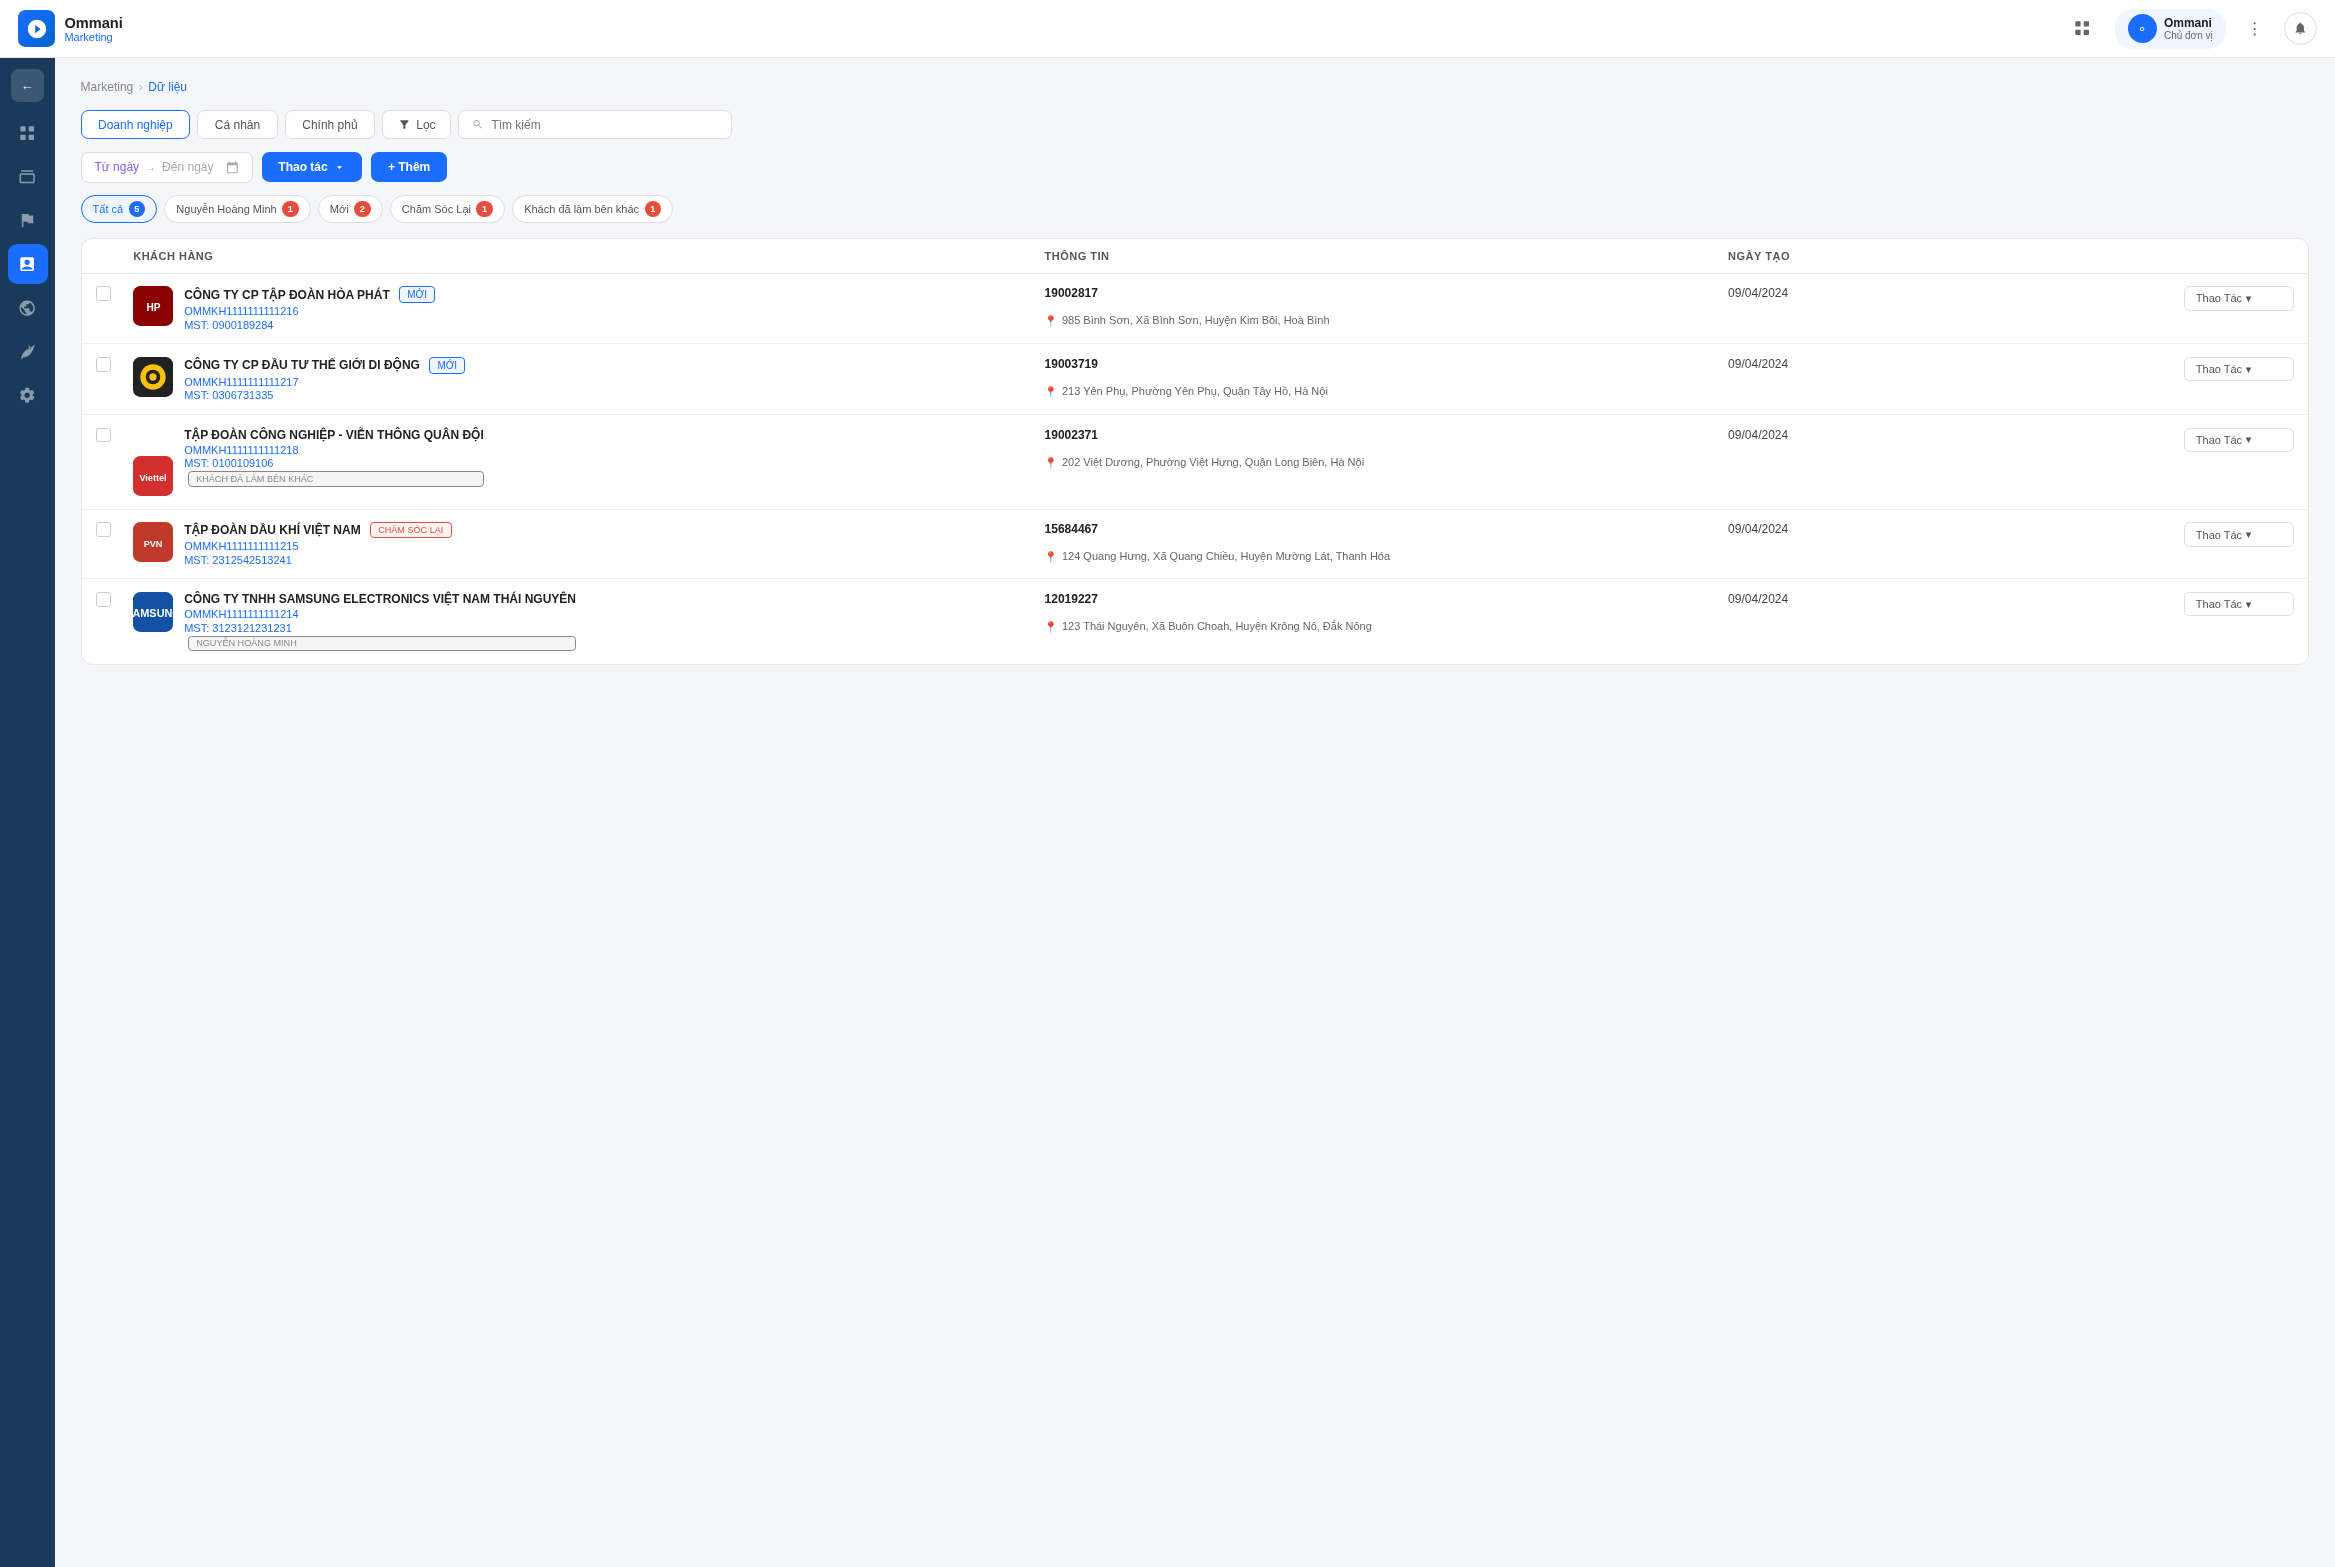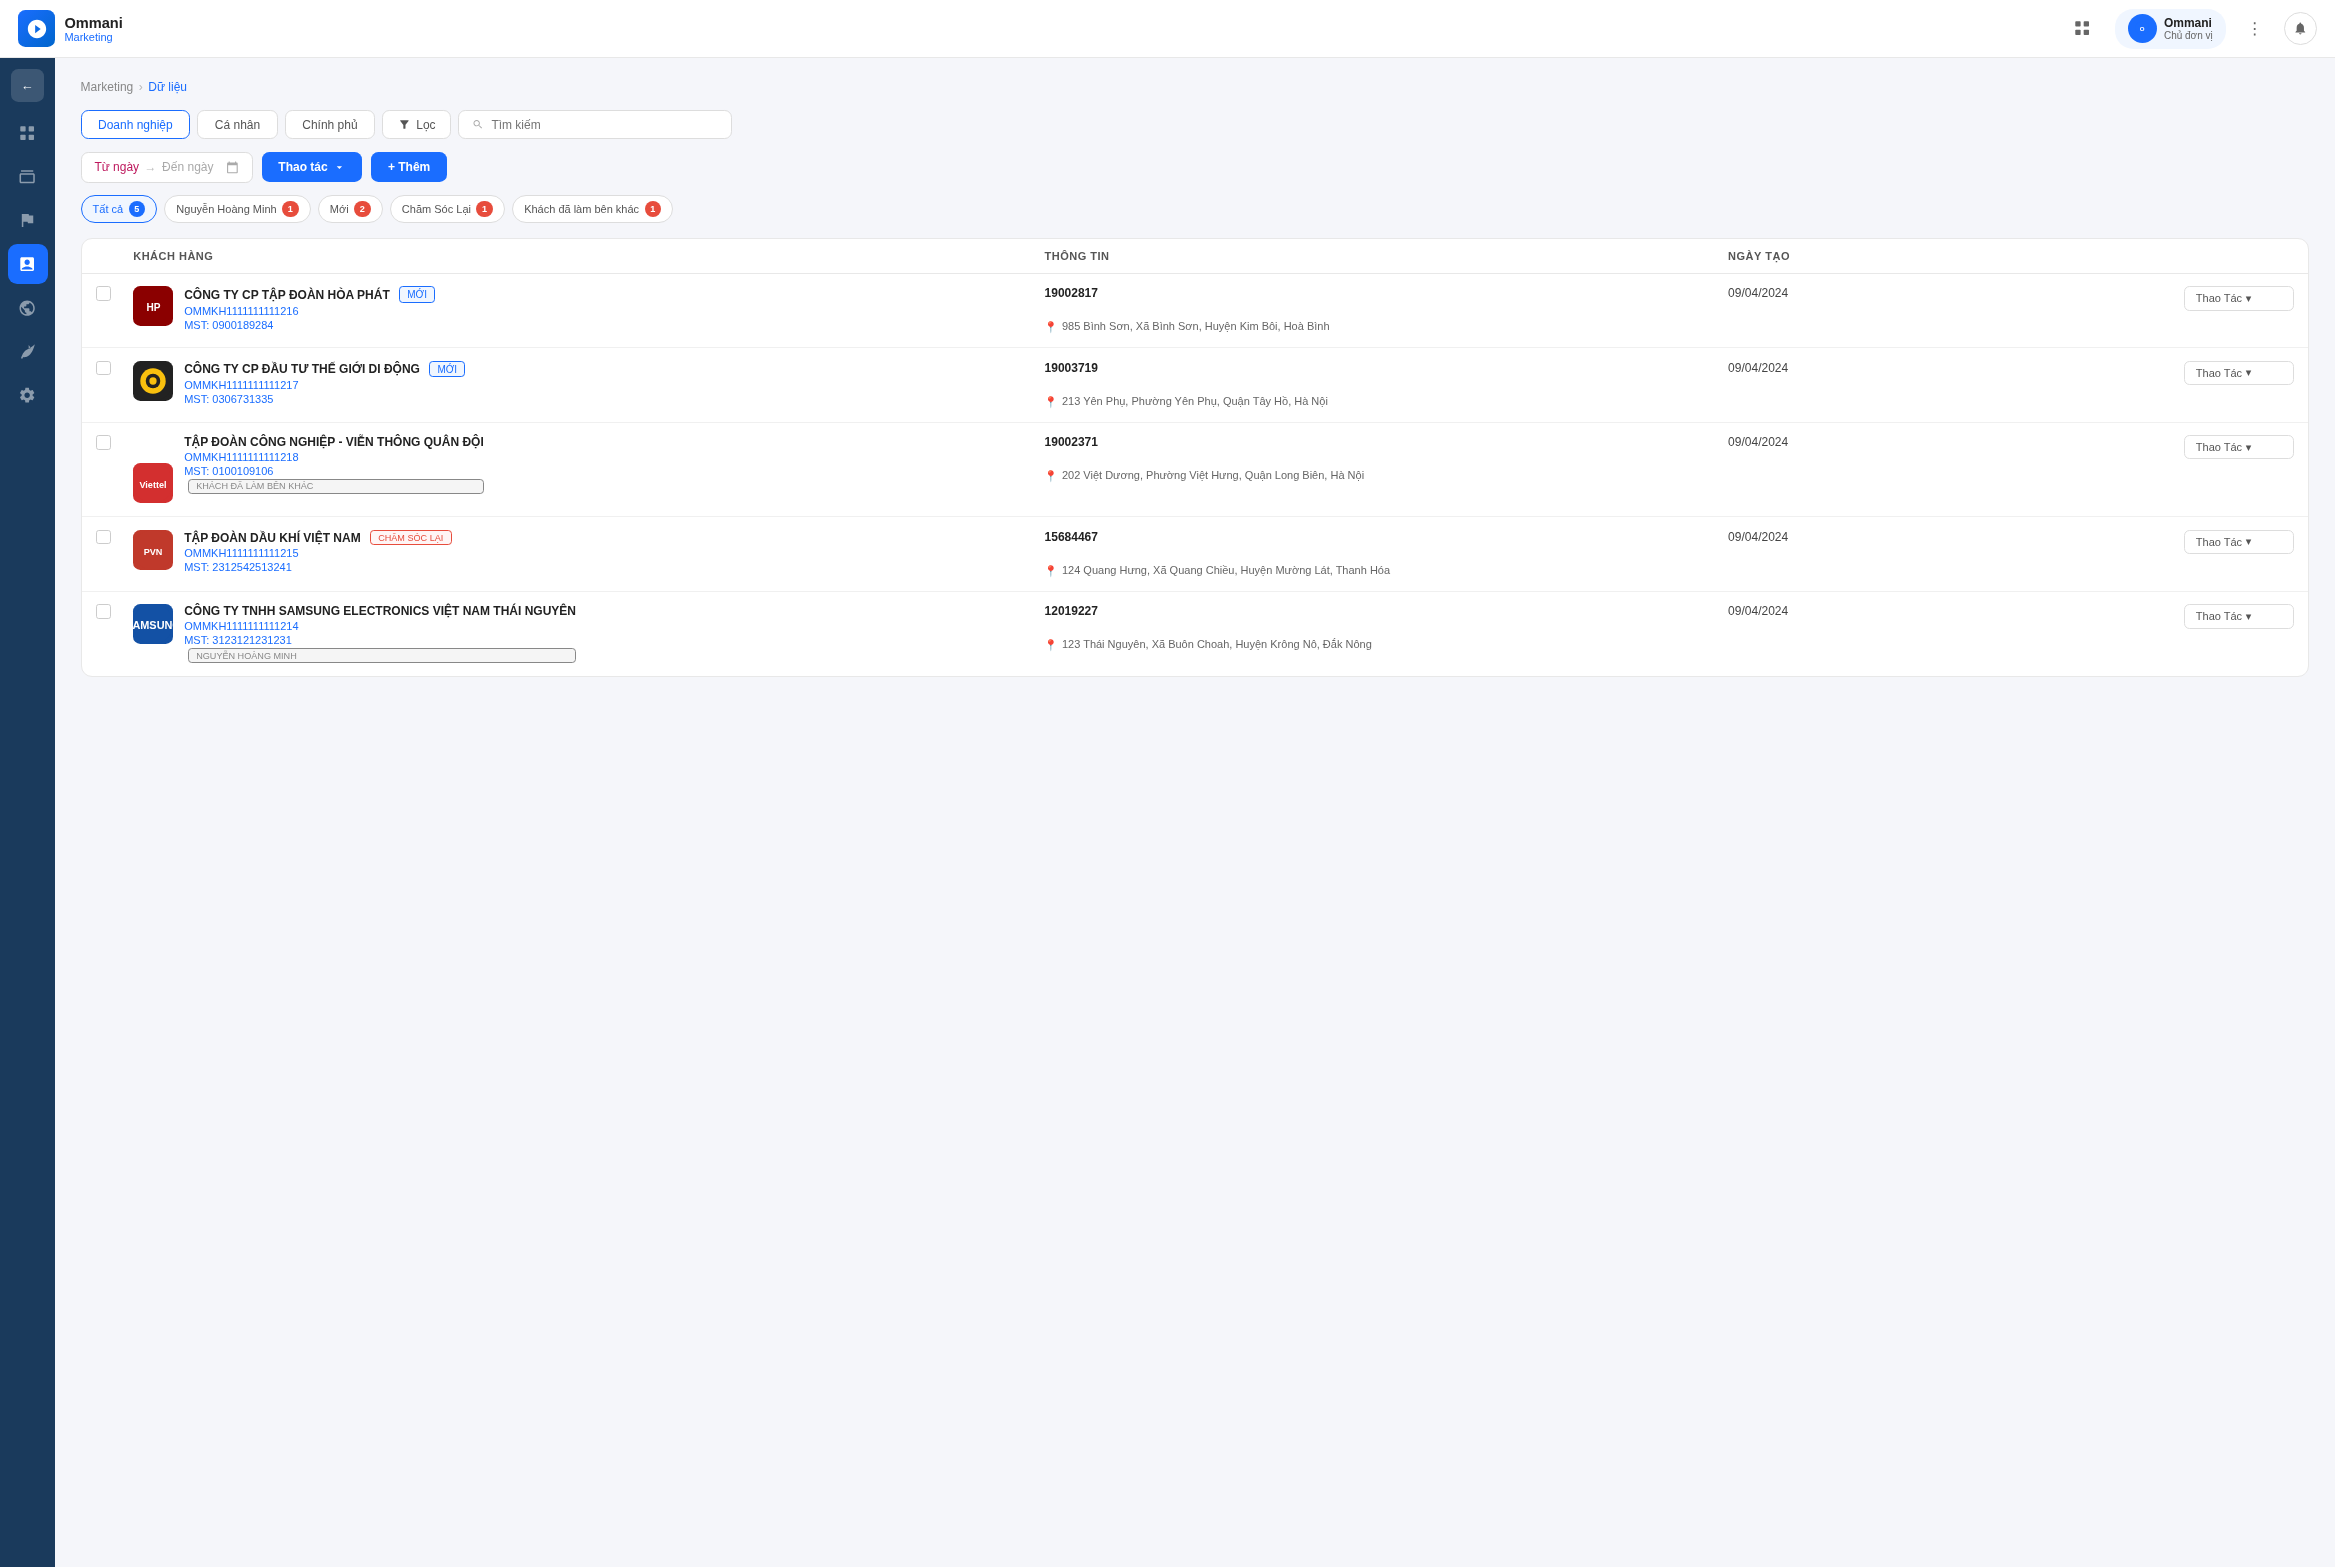--- a/index.html
+++ b/index.html
@@ -130,21 +130,21 @@
     .status-tag {
       display: inline-block; padding: 1.8px 7.3px; border-radius: 3.7px; font-size: 10px;
       font-weight: 500; border: 0.9px solid; margin-left: 3.7px;
     }
     .tag-moi { border-color: #1a6dff; color: #1a6dff; background: #f0f6ff; }
     .tag-khach-lam { border-color: #888; color: #888; background: #f5f5f5; font-size: 9.1px; }
     .tag-cham-soc { border-color: #e74c3c; color: #e74c3c; background: #fff5f5; font-size: 9.1px; }
     .tag-nguyen { border-color: #888; color: #888; background: #f5f5f5; font-size: 9.1px; }
 
     
-    .info-cell { display: flex; flex-direction: column; gap: 20px; }
+    .info-cell { display: flex; flex-direction: column; gap: 14px; }
     .info-code { font-size: 12px; font-weight: 600; color: #222; }
     .info-addr { font-size: 11px; color: #666; display: flex; align-items: flex-start; gap: 3.7px; }
     .pin-icon { color: #888; flex-shrink: 0; margin-top: 0.9px; }
 
     
     .date-cell { font-size: 12px; color: #444; }
 
     
     .action-dropdown {
       display: flex; align-items: center; gap: 3.7px; padding: 4.6px 11px;
@@ -267,21 +267,21 @@
     <div class="search-box">
       <svg width="12.8" height="12.8" viewBox="0 0 24 24" fill="#aaa">
           <path d="M15.5 14h-.79l-.28-.27C15.41 12.59 16 11.11 16 9.5 16 5.91 13.09 3 9.5 3S3 5.91 3 9.5 5.91 16 9.5 16c1.61 0 3.09-.59 4.23-1.57l.27.28v.79l5 4.99L20.49 19l-4.99-5zm-6 0C7.01 14 5 11.99 5 9.5S7.01 5 9.5 5 14 7.01 14 9.5 11.99 14 9.5 14z"></path>
         </svg>
       <input type="text" placeholder="Tìm kiếm" style="">
     </div>
   </div>
 
   <div class="action-row">
     <div class="date-range">
-      <span style="color:#be185d;">Từ ngày</span>
+      <span style="color:#8b5cf6;">Từ ngày</span>
       <span class="date-sep">→</span>
       <span style="color:#aaa;">Đến ngày</span>
       <svg width="12.8" height="12.8" viewBox="0 0 24 24" fill="#aaa" style="margin-left:7.3px;">
           <path d="M20 3h-1V1h-2v2H7V1H5v2H4c-1.1 0-2 .9-2 2v16c0 1.1.9 2 2 2h16c1.1 0 2-.9 2-2V5c0-1.1-.9-2-2-2zm0 18H4V8h16v13z"></path>
         </svg>
     </div>
     <button class="action-btn-primary">
       <span>Thao tác</span>
       <svg width="12.8" height="12.8" viewBox="0 0 24 24" fill="white">
           <path d="M7 10l5 5 5-5z"></path>

